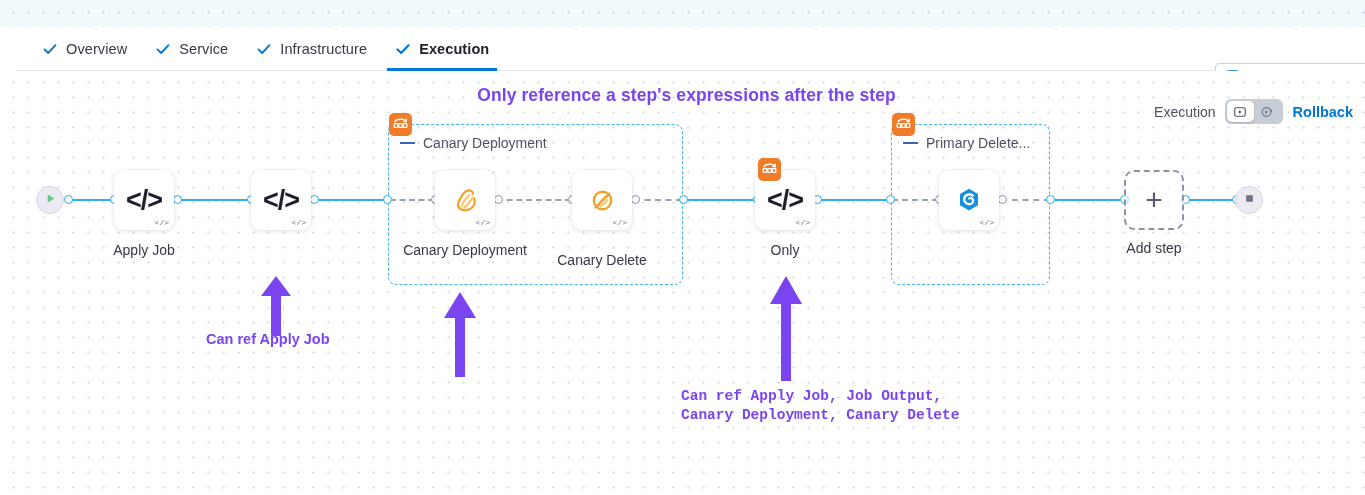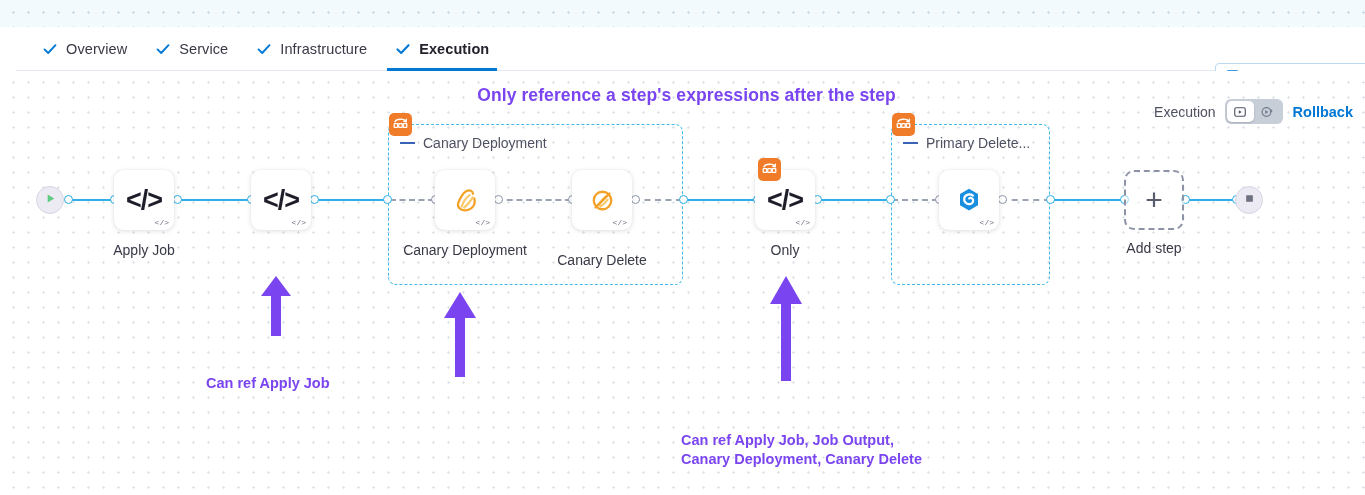--- a/index.html
+++ b/index.html
@@ -223,21 +223,20 @@
   }
   .addstep .plus { font-size: 30px; color: #585c6d; line-height: 26px; font-weight: 300;}
 
   
   .ann-text {
     position: absolute;
     font-size: 14.5px; font-weight: bold;
     color: #7a45f0;
     line-height: 19px;
     white-space: pre-line;
-    margin-top: 44px;
   }
   .arrow { position: absolute; }
 </style>
 </head>
 <body>
 
 <div id="app">
 
   <div class="top-strip"></div>
 
@@ -485,17 +484,17 @@
 
     <svg class="arrow" style="left:442px; top:221px;" width="36" height="85" viewBox="0 0 36 85">
       <rect x="13" y="22" width="10" height="63" fill="#7a45f0"></rect>
       <path d="M18 0 L34 26 L2 26 Z" fill="#7a45f0"></path>
     </svg>
 
     <svg class="arrow" style="left:768px; top:205px;" width="36" height="105" viewBox="0 0 36 105">
       <rect x="13" y="24" width="10" height="81" fill="#7a45f0"></rect>
       <path d="M18 0 L34 28 L2 28 Z" fill="#7a45f0"></path>
     </svg>
-    <div class="ann-text" style="left:681px; top:316px; width:400px;">Can ref Apply Job, Job Output,
+    <div class="ann-text" style="left:681px; top:316px; width:400px;font-family:Liberation Mono, monospace;">Can ref Apply Job, Job Output,
 Canary Deployment, Canary Delete</div>
 
   </div>
 </div>
 
 </body></html>

